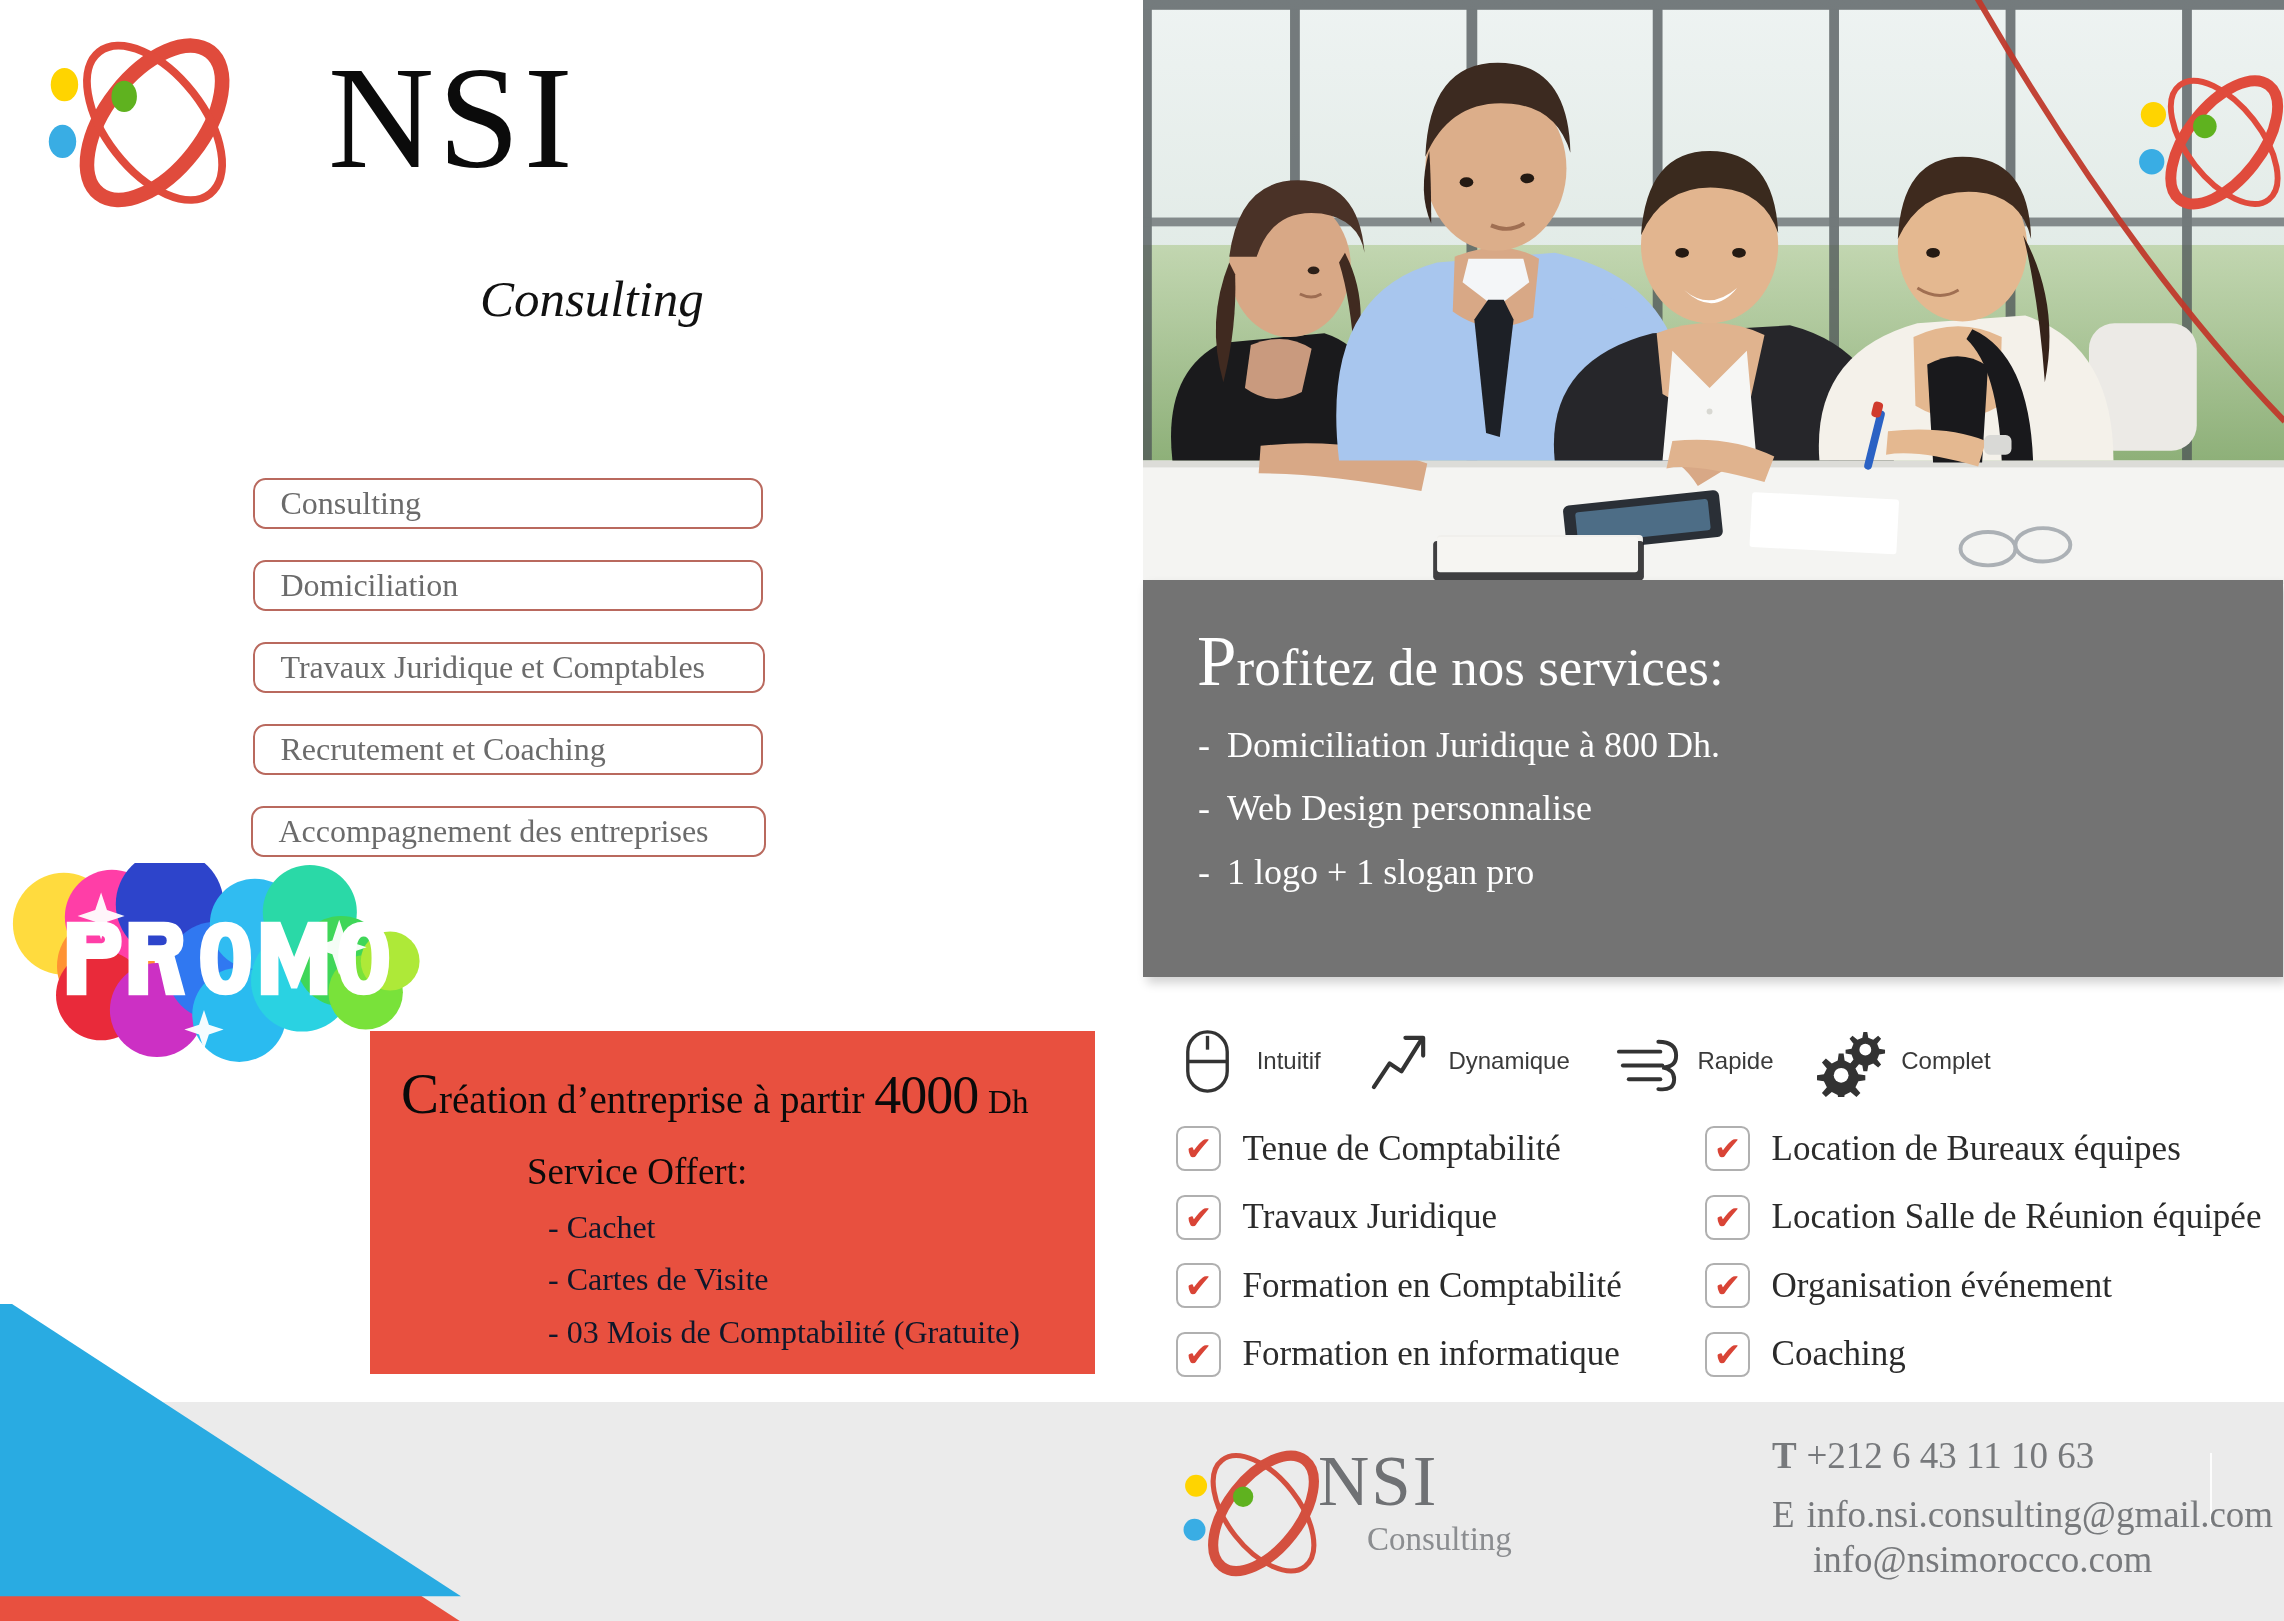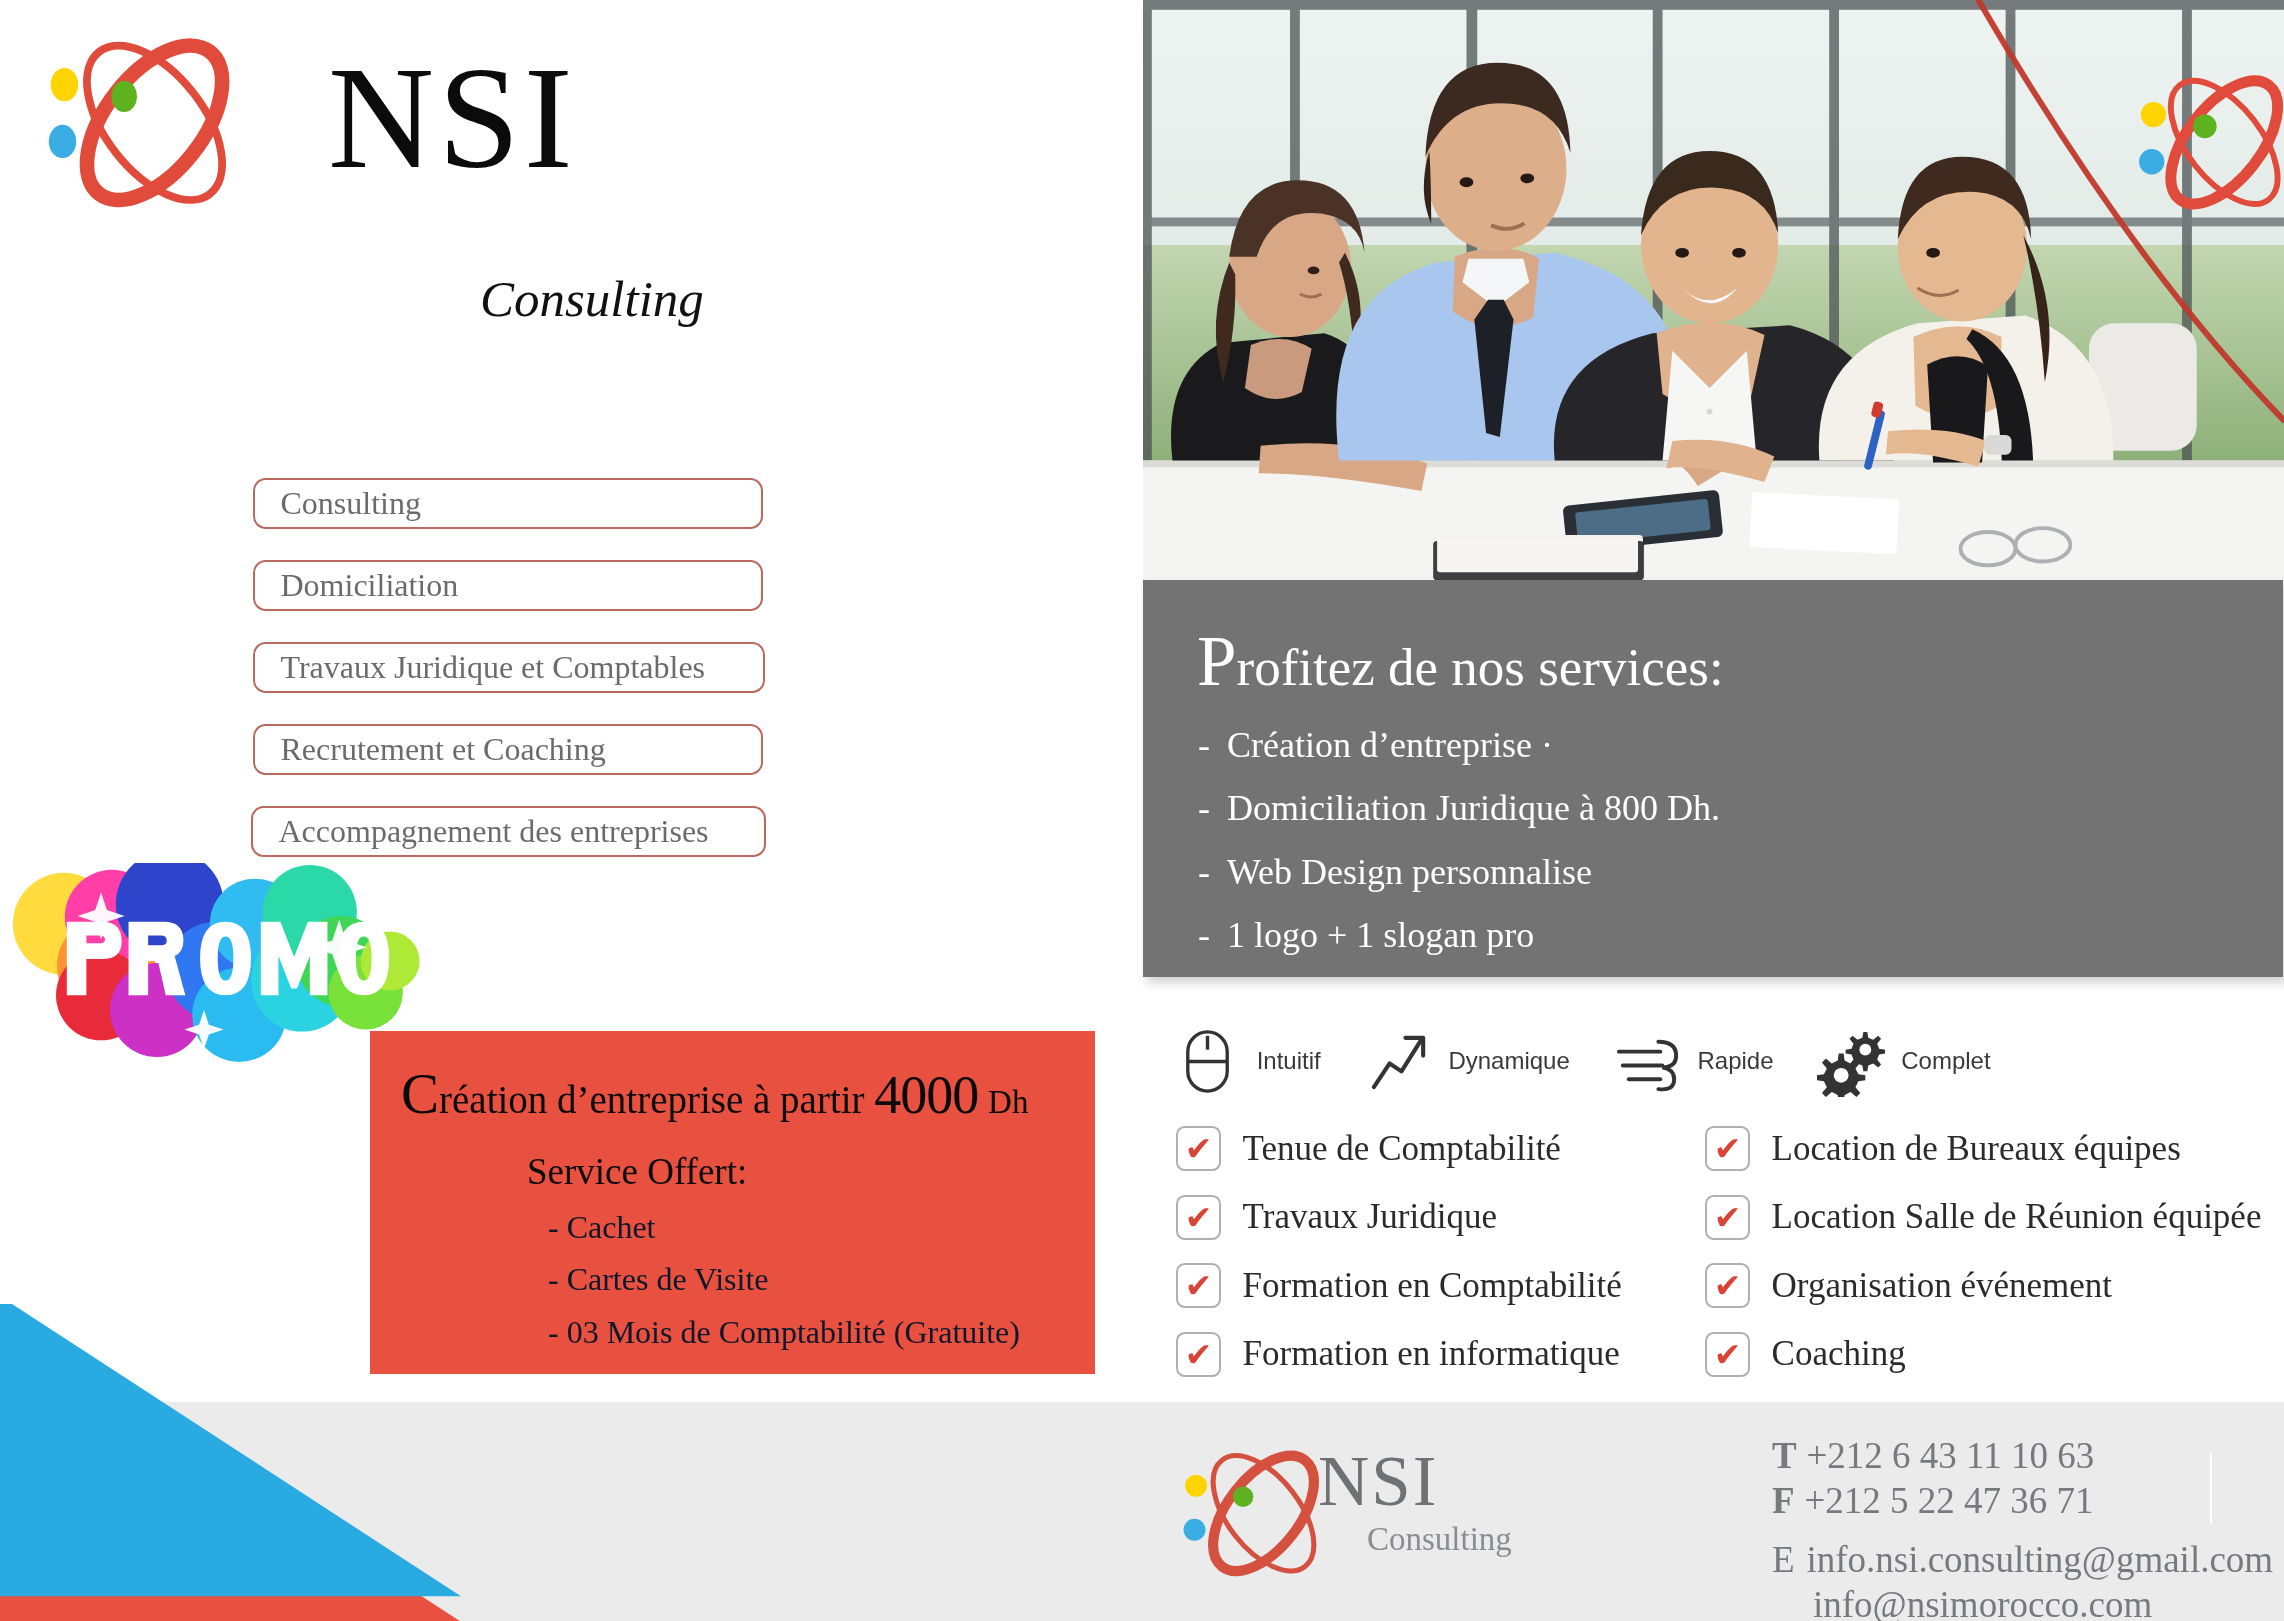--- a/index.html
+++ b/index.html
@@ -502,21 +502,20 @@
         <circle cx="97" cy="86" r="14" fill="#5fb21f"></circle>
         <circle cx="34" cy="128" r="15" fill="#39ade4"></circle>
       </g>
     </svg>
   </div>
 
   <div class="services-banner">
     <div class="banner-title">
       <span class="cap">P</span><span>rofitez de nos services:</span>
     </div>
-    <div class="banner-item"><span class="dash">-</span><span>Création d’entreprise ·</span></div>
     <div class="banner-item"><span class="dash">-</span><span>Domiciliation Juridique à 800 Dh.</span></div>
     <div class="banner-item"><span class="dash">-</span><span>Web Design personnalise</span></div>
     <div class="banner-item"><span class="dash">-</span><span>1 logo + 1 slogan pro</span></div>
   </div>
 
   <div class="feature-row">
 
     <div class="feature">
       <svg class="ficon" viewBox="0 0 72 72" xmlns="http://www.w3.org/2000/svg">
         <rect x="16" y="6" width="40" height="60" rx="20" fill="none" stroke="#333" stroke-width="3.4"></rect>
@@ -634,23 +633,20 @@
     </svg>
   </div>
   <div class="footer-brand">NSI</div>
   <div class="footer-brand-sub">Consulting</div>
   <div class="footer-divider"></div>
 
   <div class="contact">
     <div class="line">
       <span class="k">T</span><span>+212 6 43 11 10 63</span>
     </div>
-    <div class="line">
-      <span class="k">F</span><span>+212 5 22 47 36 71</span>
-    </div>
     <div class="line em">
       <span class="k2">E</span><span>info.nsi.consulting@gmail.com</span>
     </div>
     <div class="line indent">
       <span>info@nsimorocco.com</span>
     </div>
   </div>
 
 </div>
 

